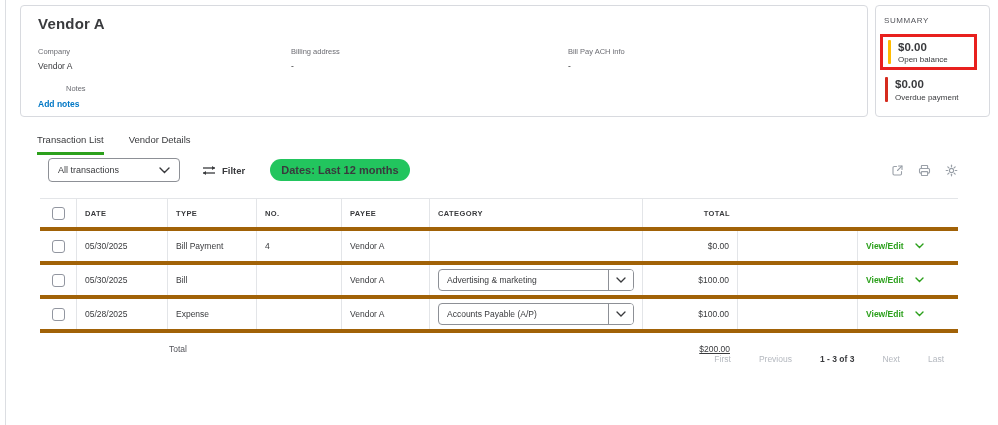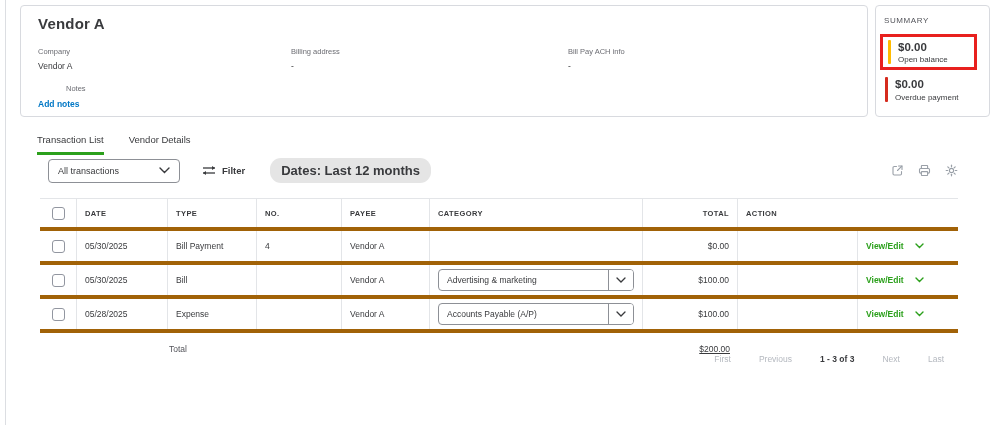--- a/index.html
+++ b/index.html
@@ -45,22 +45,22 @@
 
   
   .toolbar { position:absolute; top:158px; left:48px; width:910px; display:flex; align-items:center; }
   .txn-select {
     width:132px; height:24px; border:1px solid #8d9096; border-radius:4px; background:#fff;
     display:flex; align-items:center; justify-content:space-between; padding:0 9px;
     font-size:9px; cursor:pointer;
   }
   .filter-btn { margin-left:22px; display:flex; align-items:center; gap:6px; font-size:9.5px; font-weight:bold; cursor:pointer; }
   .date-chip {
-    margin-left:25px; background:#e5e5e5; border-radius:11px; padding:5px 11px;
-    font-size:13px; font-weight:bold; color:#393a3d; cursor:pointer;
+    margin-left:25px; background:#22c55e; border-radius:11px; padding:5px 11px;
+    font-size:11px; font-weight:bold; color:#393a3d; cursor:pointer;
   }
   .tool-icons { margin-left:auto; display:flex; gap:14px; align-items:center; color:#9aa0a8; }
   .tool-icons svg { display:block; cursor:pointer; }
 
   
   .table { position:absolute; top:198px; left:40px; width:918px; }
   .trow {
     display:grid;
     grid-template-columns:37px 91px 89px 85px 88px 213px 95px 120px 100px;
     align-items:stretch; border-bottom:4px solid #a16207; background:#fff;
@@ -208,21 +208,20 @@
     <div class="trow header">
       <div class="cell center">
           <span class="checkbox"></span>
         </div>
       <div class="cell hdr">DATE</div>
       <div class="cell hdr">TYPE</div>
       <div class="cell hdr">NO.</div>
       <div class="cell hdr">PAYEE</div>
       <div class="cell hdr">CATEGORY</div>
       <div class="cell hdr num">TOTAL</div>
-      <div class="cell hdr">ACTION</div>
     </div>
 
     <div class="trow data">
       <div class="cell center">
           <span class="checkbox"></span>
         </div>
       <div class="cell txt">05/30/2025</div>
       <div class="cell txt">Bill Payment</div>
       <div class="cell txt">4</div>
       <div class="cell txt">Vendor A</div>

